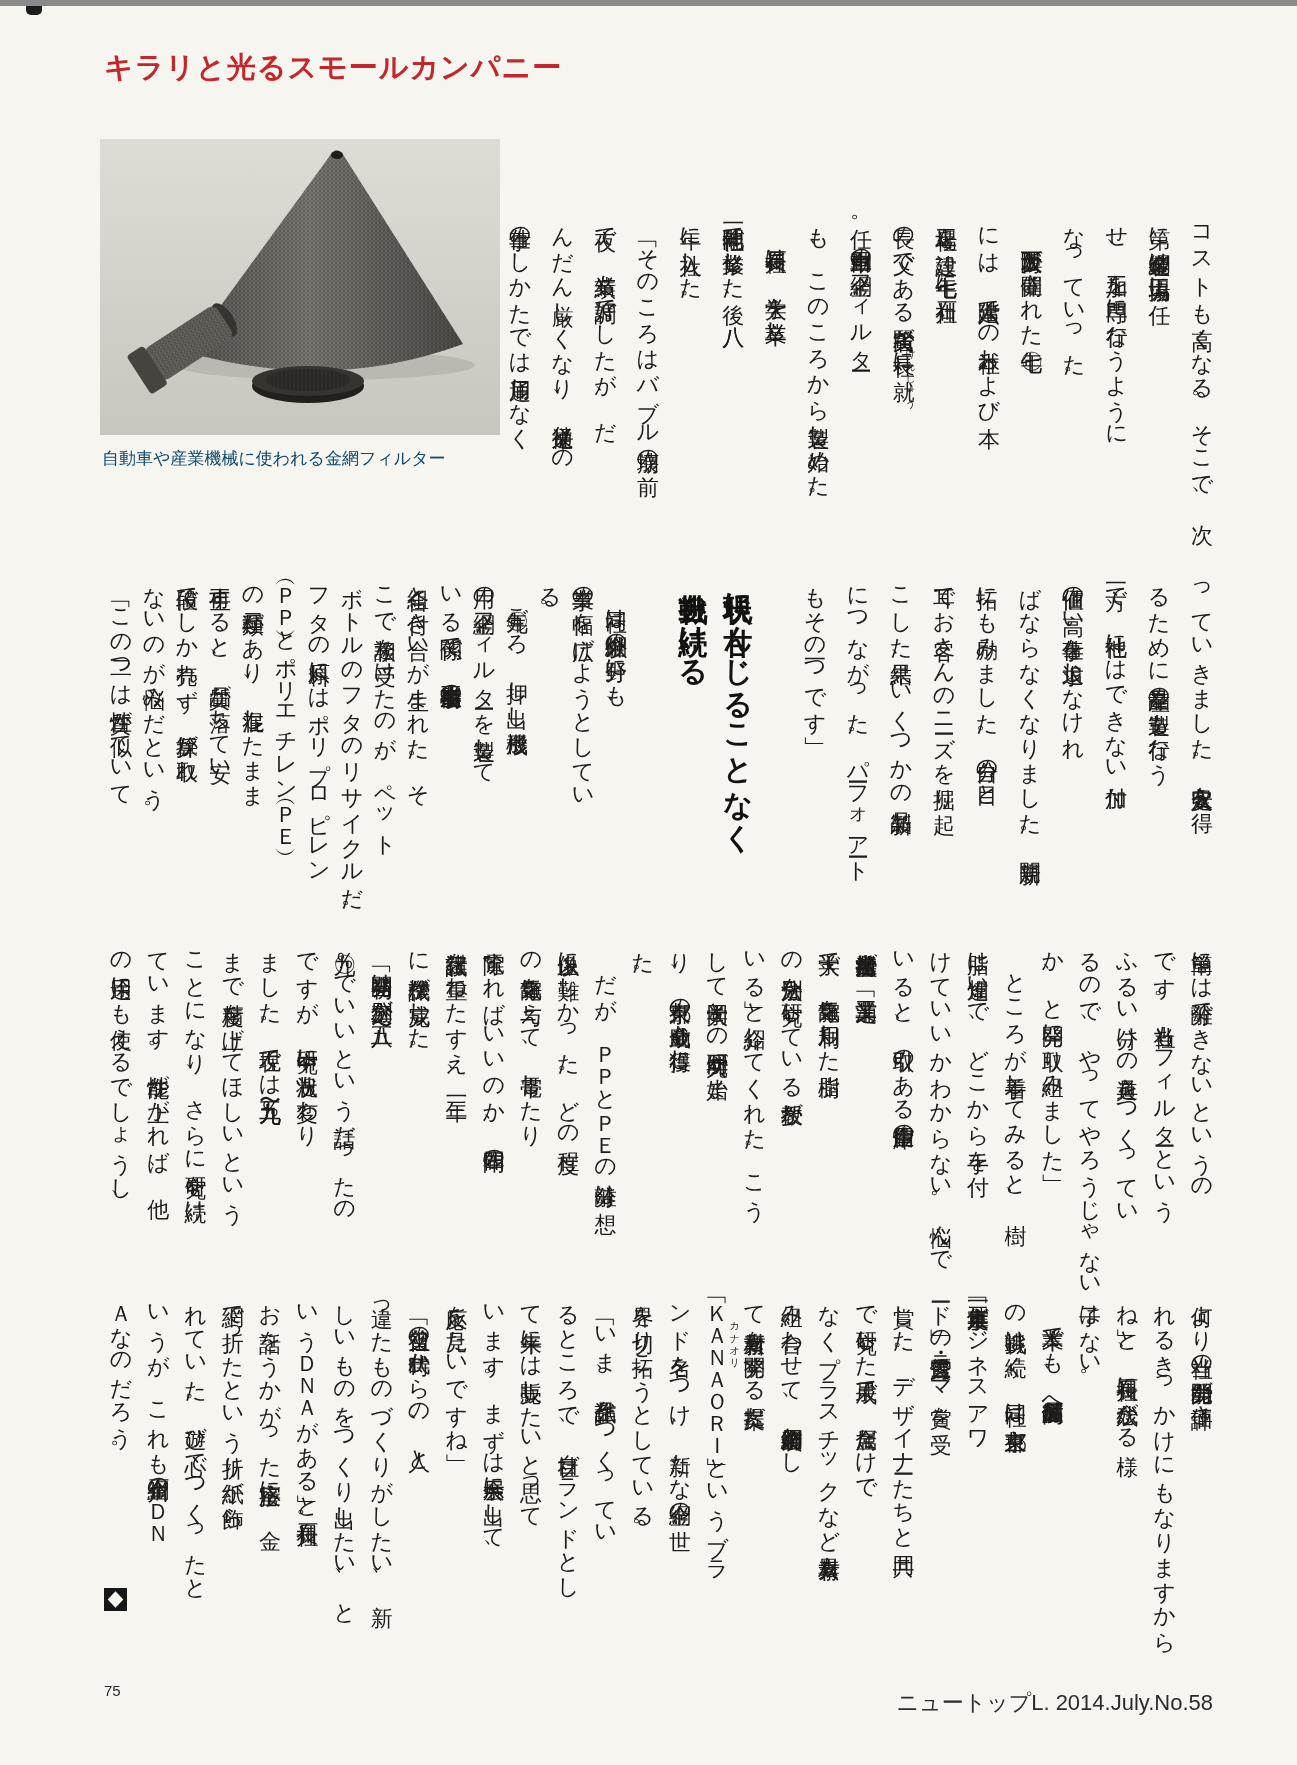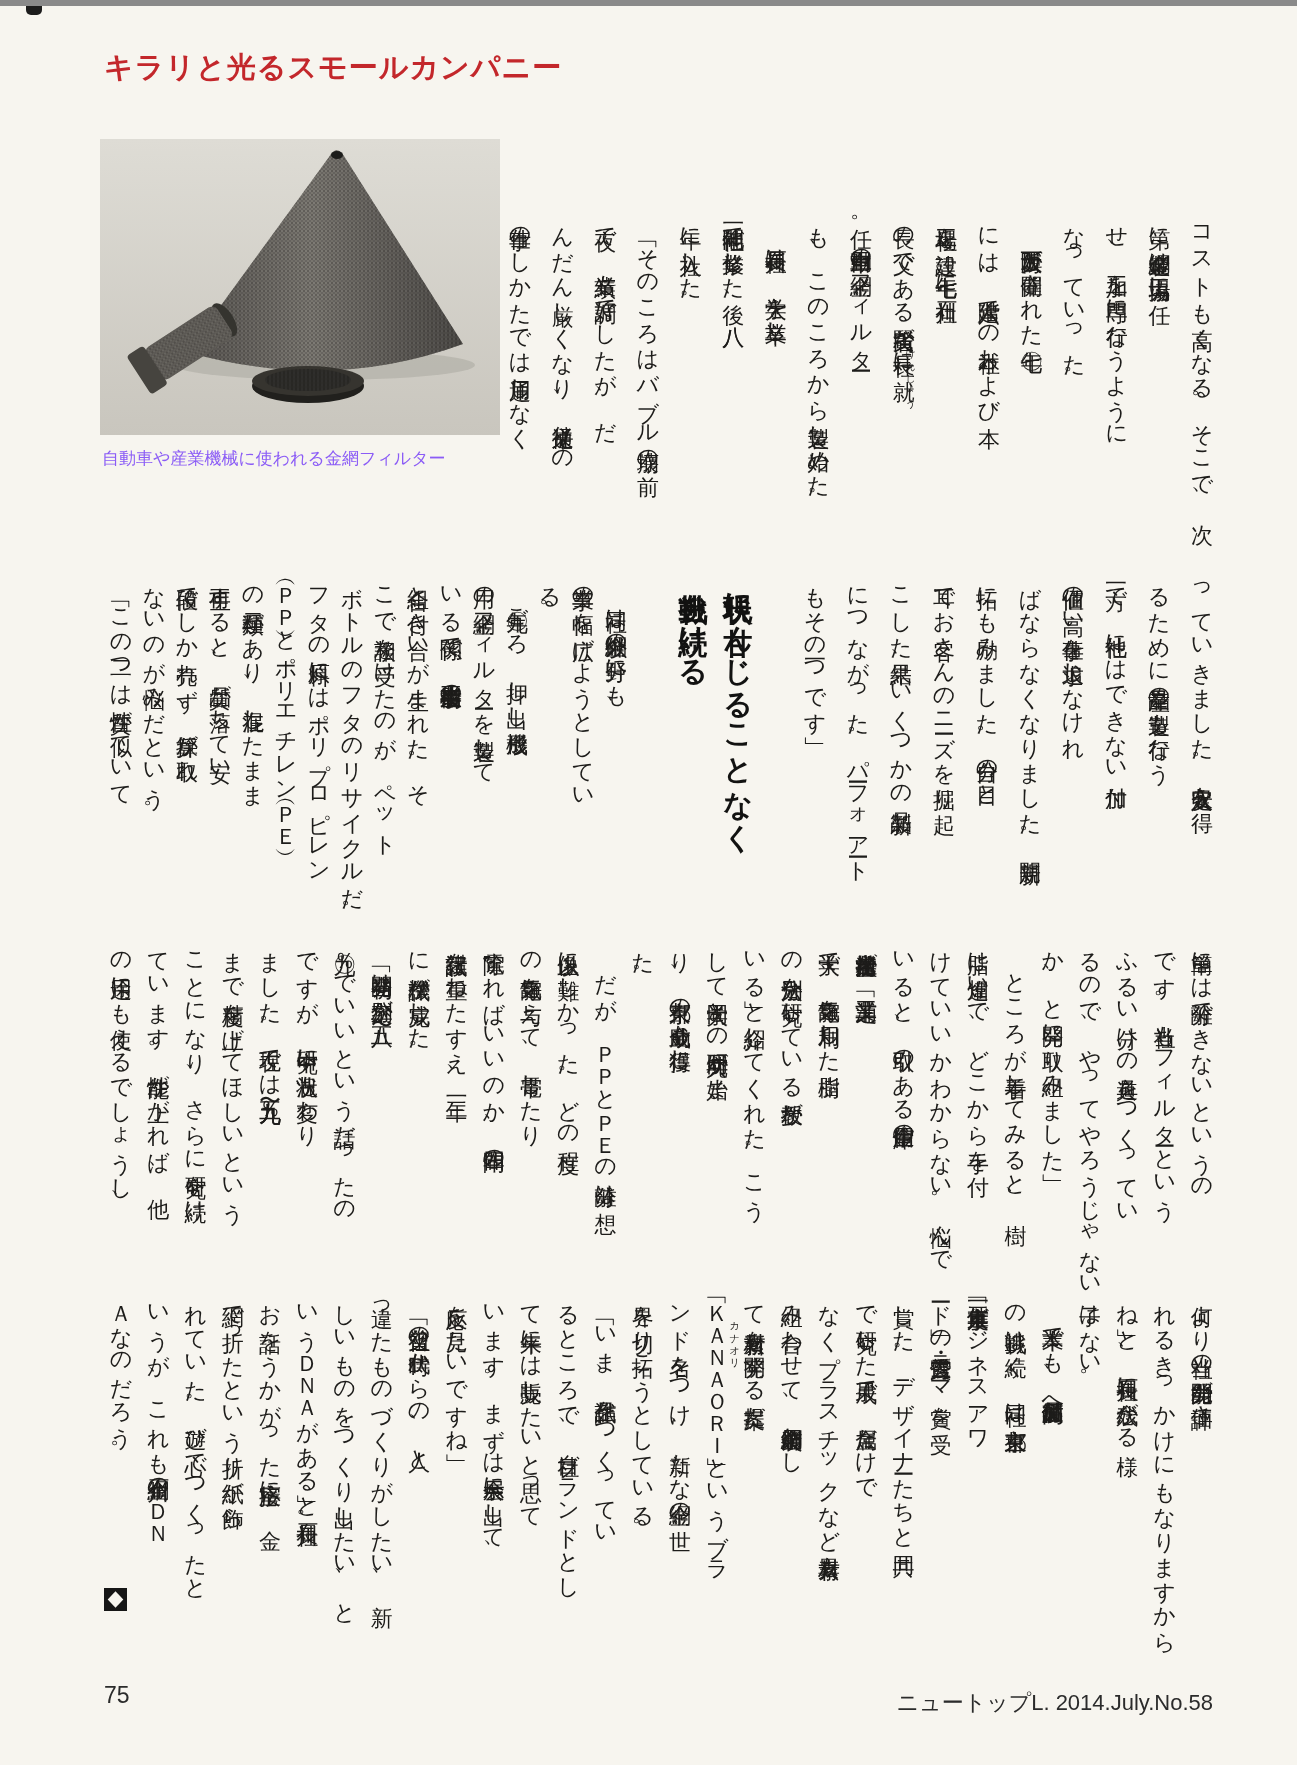--- a/index.html
+++ b/index.html
@@ -11,21 +11,21 @@
   .scan-artifact { position:absolute; left:26px; top:0; width:16px; height:9px;
     background:#1c1c1c; border-radius:0 0 5px 5px; }
   .header-title {
     position:absolute; left:104px; top:42px;
     font-family:"Liberation Sans", sans-serif; font-weight:700;
     font-size:29px; letter-spacing:1px; color:#c3272b; white-space:nowrap;
   }
   .photo { position:absolute; left:100px; top:133px; width:400px; height:296px; }
   .caption {
     position:absolute; left:102px; top:441px;
-    font-family:"Liberation Sans", sans-serif; font-size:17px; color:#8b5cf6;
+    font-family:"Liberation Sans", sans-serif; font-size:17px; color:#0c4a6e;
     white-space:nowrap;
   }
   .band {
     position:absolute; display:flex; flex-direction:row-reverse;
     justify-content:space-between; align-items:flex-start;
   }
   .band-1 { left:509px; top:206px;  width:704px;  height:334px; }
   .band-2 { left:110px; top:566px;  width:1103px; height:334px; }
   .band-3 { left:110px; top:931px;  width:1103px; height:334px; }
   .band-4 { left:110px; top:1284px; width:1103px; height:334px; }
@@ -44,21 +44,21 @@
   }
   .furi {
     position:absolute; writing-mode:vertical-rl; text-orientation:mixed;
     font-size:10px; line-height:11px; letter-spacing:1px; color:#1d1c1a; white-space:nowrap;
   }
   .furi-kenshou { left:905px; top:336px; }
   .furi-kanaori { left:729px; top:1308px; }
   .end-mark { position:absolute; left:104px; top:1582px; width:23px; height:23px; }
   .page-number {
     position:absolute; left:104px; top:1676px;
-    font-family:"Liberation Sans", sans-serif; font-size:23px; color:#2b2b2b;
+    font-family:"Liberation Sans", sans-serif; font-size:15px; color:#2b2b2b;
   }
   .footer-right {
     position:absolute; right:84px; top:1682px;
     font-family:"Liberation Sans", sans-serif; font-size:22px; color:#2b2b2b;
     white-space:nowrap;
   }
 </style>
 </head>
 <body>
 

